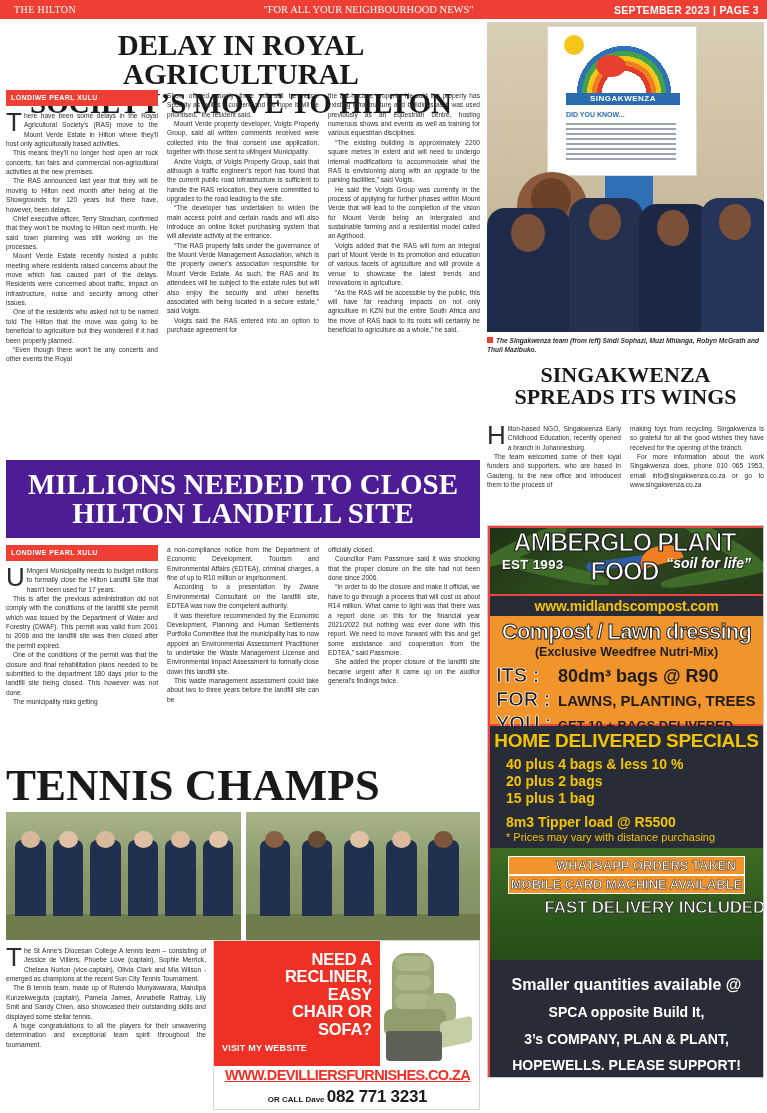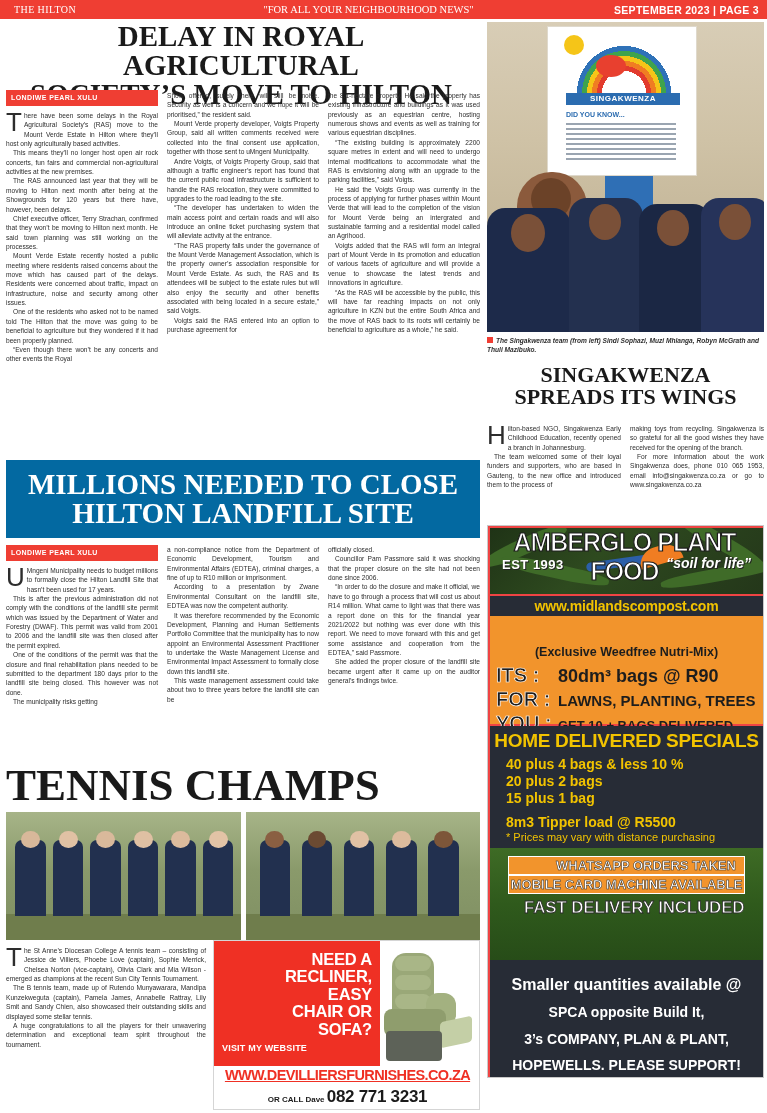--- a/index.html
+++ b/index.html
@@ -35,21 +35,21 @@
   .col p { margin:0; text-indent:7px; }
   .col p.first { text-indent:0; }
   .dropcap-wrap { position:relative; }
   .dropcap {
     float:left; font-family:"Liberation Sans", sans-serif; font-weight:300;
     font-size:26px; line-height:21px; padding-right:2px; color:#2d2d2d;
     margin-top:1px;
   }
 
   
-  #art1-head { position:absolute; left:6px; top:22px; width:470px; font-size:29px; }
+  #art1-head { position:absolute; left:6px; top:31px; width:470px; font-size:29px; }
   #art1-head .l2 { display:block; }
   #art1-cols { position:absolute; left:6px; top:90px; width:474px; height:365px;
                display:flex; gap:9px; }
   #art1-cols .c { width:152px; }
   #art1-cols .c2, #art1-cols .c3 { padding-top:1px; }
 
   
   #photo1 {
     position:absolute; left:487px; top:22px; width:277px; height:310px;
     background:#c9bda6; overflow:hidden;
@@ -90,21 +90,21 @@
   .cap-sq { display:inline-block; width:6px; height:6px; background:#ef3e33; margin-right:3px; }
 
   #art2-head { position:absolute; left:487px; top:364px; width:277px; font-size:22px; }
   #art2-cols { position:absolute; left:487px; top:424px; width:277px; height:90px;
                display:flex; gap:9px; }
   #art2-cols .c { width:134px; }
 
   
   #art3-banner {
     position:absolute; left:6px; top:460px; width:474px; height:78px;
-    background:#0369a1; color:#ffffff;
+    background:#4c1d95; color:#ffffff;
     display:flex; flex-direction:column; justify-content:center; align-items:center;
   }
   #art3-banner .serif-head { color:#fff; font-size:29px; }
   #art3-cols { position:absolute; left:6px; top:545px; width:474px; height:205px;
                display:flex; gap:9px; }
   #art3-cols .c { width:152px; }
 
   
   #tennis-head { position:absolute; left:6px; top:763px; width:474px; font-size:45px; text-align:left; }
   #tennis-photos { position:absolute; left:6px; top:812px; width:474px; height:128px; display:flex; gap:5px; }
@@ -172,21 +172,21 @@
   .am-sp-t { position:absolute; left:16px; top:88px; font-size:14px; font-weight:bold; }
   .am-sp-n { position:absolute; left:16px; top:105px; font-size:11px; }
   .am-grass { position:absolute; left:2px; top:322px; width:273px; height:112px;
               background:linear-gradient(#3e6b25 0%, #2f5a1c 50%, #274c18 100%); overflow:hidden;}
   .am-wa { position:absolute; left:20px; top:330px; width:237px; height:19px; background:#f2942c;
            border:1px solid #fff; color:#fff; font-size:13px; font-weight:bold; text-align:center; line-height:18px;padding-left:39px;
            -webkit-text-stroke:.5px #1d1d1d; }
   .am-mc { position:absolute; left:20px; top:349px; width:237px; height:19px; background:#f2942c;
            border:1px solid #fff; color:#fff; font-size:13px; font-weight:bold; text-align:center; line-height:18px;
            -webkit-text-stroke:.5px #1d1d1d; }
-  .am-fast { position:absolute; left:0; top:372px; width:277px; text-align:left; color:#fff;
+  .am-fast { position:absolute; left:0; top:372px; width:277px; text-align:right; color:#fff;
              font-size:17px; font-weight:bold; letter-spacing:-.2px;padding-left:36px; -webkit-text-stroke:.8px #2b2b2b;}
   .am-phone { position:absolute; left:0; top:390px; width:277px; text-align:center; color:#fff;
               font-size:33px; font-weight:bold; letter-spacing:-1px;margin-top:40px; -webkit-text-stroke:1.2px #1d1d1d;}
   .am-foot { position:absolute; left:2px; top:434px; width:273px; height:117px; background:#272c36; color:#fff;
              text-align:center; padding-top:6px; }
   .am-foot div { font-size:16px; font-weight:bold; line-height:1.32;margin-top:8px; }
   .am-foot .sm { font-size:14px; }
 </style>
 </head>
 <body>
@@ -399,20 +399,21 @@
         <div class="beak"></div>
           <div class="petal"></div>
       </div>
     </div>
     <div class="am-title">AMBERGLO PLANT FOOD</div>
     <div class="am-est">EST 1993</div>
     <div class="am-slogan">“soil for life”</div>
     <div class="am-url">www.midlandscompost.com</div>
 
     <div class="am-orange">
+      <div class="am-h1">Compost / Lawn dressing</div>
       <div class="am-h2">(Exclusive Weedfree Nutri-Mix)</div>
       <div class="am-row am-r1">
         <span class="am-k">ITS   :</span><span class="am-v">80dm³ bags @ R90</span>
       </div>
       <div class="am-row am-r2">
         <span class="am-k">FOR :</span><span class="am-v" style="font-size:15px">LAWNS, PLANTING, TREES</span>
       </div>
       <div class="am-row am-r3">
         <span class="am-k">YOU :</span><span class="am-v" style="font-size:13px">GET 10 + BAGS DELIVERED</span>
       </div>

